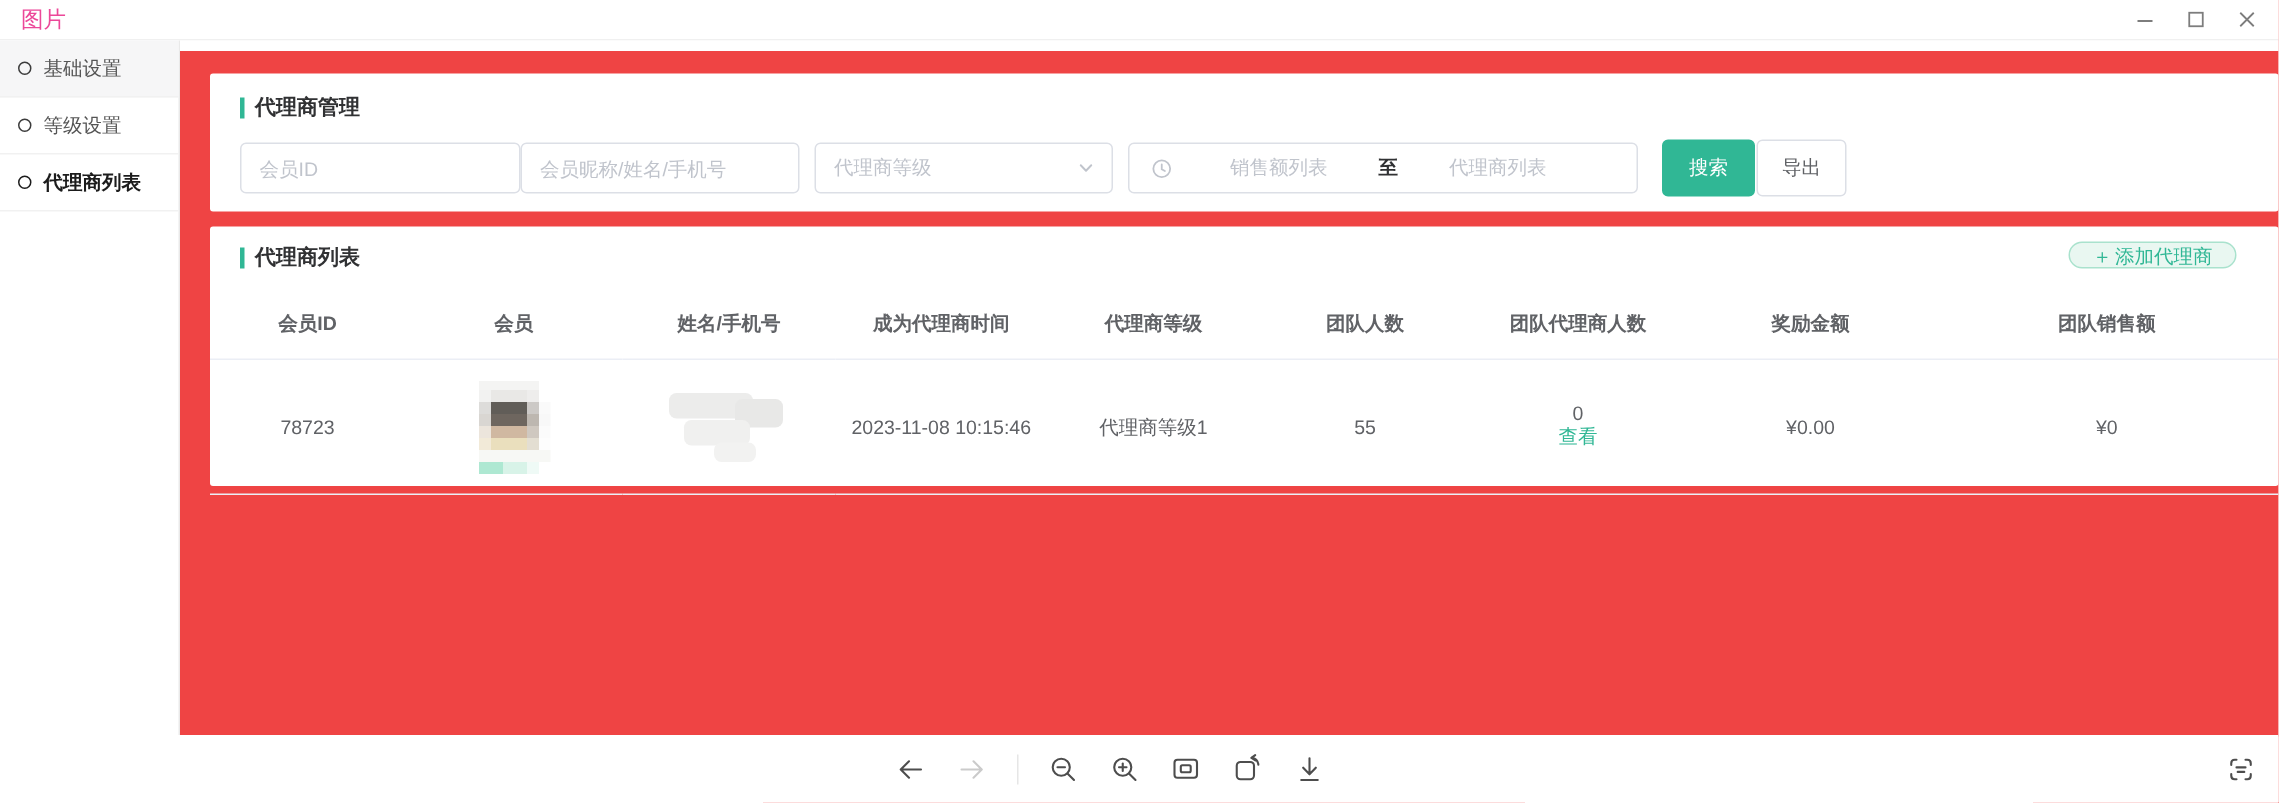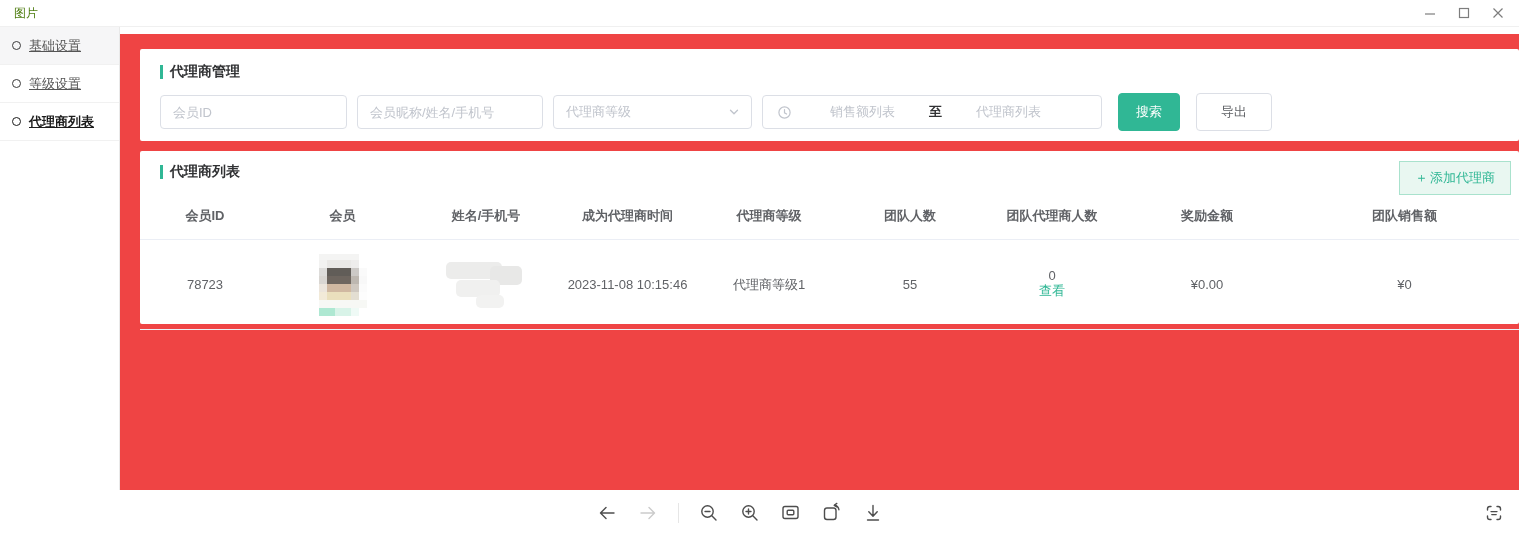--- a/index.html
+++ b/index.html
@@ -1,30 +1,30 @@
 <!DOCTYPE html>
 <html style="--accent: #30b795; --accent-light: #e9f7f1; --accent-border: #a9e2cd;"><head>
 <meta charset="utf-8">
 <style>
   * { margin:0; padding:0; box-sizing:border-box; }
   html,body { width:1519px; height:535px; overflow:hidden; background:#fff;
     font-family:"Liberation Sans", sans-serif; color:#606266; }
 
   
   .titlebar { height:26px; display:flex; align-items:center; background:#fff; position:relative; }
-  .titlebar .title { font-size:12px; color:#4d7c0f; padding-left:14px; }
+  .titlebar .title { font-size:15px; color:#ec4899; padding-left:14px; }
   .win-controls { position:absolute; right:4px; top:0; height:26px; display:flex; align-items:center; }
   .win-btn { width:34px; height:24px; display:flex; align-items:center; justify-content:center; cursor:pointer; }
 
   
   .shot { display:flex; height:464px; border-top:1px solid #f0f0f0; }
 
   .sidebar { width:120px; background:#fff; border-right:1px solid #e9e9e9; flex:none; }
   .side-item { height:38px; display:flex; align-items:center; padding-left:12px;
-    font-size:13px; color:#555; border-bottom:1px solid #f1f1f1; cursor:pointer;text-decoration:underline; }
+    font-size:13px; color:#555; border-bottom:1px solid #f1f1f1; cursor:pointer; }
   .side-item .ring { width:9px; height:9px; border:1.6px solid #3c3c3c; border-radius:50%;
     margin-right:8px; flex:none; }
   .side-item.hovered { background:#f6f6f7; }
   .side-item.active { color:#1c1c1c; font-weight:bold; }
   .side-item.active .ring { border-color:#1c1c1c; }
 
   .content { flex:1; background:#fff; }
   .gray-panel { margin-top:7px; height:457px; background:#ef4444; padding:15px 0 0 20px; }
 
   .card { background:#fff; border-radius:2px; }
@@ -36,35 +36,35 @@
   .section-title .txt { font-size:14px; font-weight:bold; color:#303133; }
   .card-list .section-title { margin-left:20px; }
 
   
   .form-row { display:flex; align-items:center; margin-top:12px; }
   .inp, .sel, .daterange { height:34px; border:1px solid #dcdfe6; border-radius:4px;
     background:#fff; font-size:13px; }
   .inp { padding:0 12px; color:#606266; outline:none; }
   .inp::placeholder { color:#c0c4cc; }
   .inp-id { width:187px; }
-  .inp-name { width:186px; margin-left:10px; }
+  .inp-name { width:186px; }
   .sel { width:199px; margin-left:10px; display:flex; align-items:center;
     justify-content:space-between; padding:0 10px 0 12px; color:#c0c4cc; cursor:pointer; }
   .daterange { width:340px; margin-left:10px; display:flex; align-items:center; padding:0 14px; cursor:pointer; }
   .daterange .ph { color:#c0c4cc; }
   .daterange .start { margin-left:38px; }
   .daterange .zhi { color:#303133; font-weight:bold; margin:0 34px; }
   .btn { height:38px; border-radius:4px; font-size:13px; cursor:pointer; border:1px solid transparent; }
   .btn-search { width:62px; margin-left:16px; background:var(--accent); color:#fff; border-color:var(--accent); }
-  .btn-export { width:76px; margin-left:16px; background:#fff; color:#606266; border-color:#dcdfe6; }
-
-  
-  .btn-add { position:absolute; right:8px; top:10px; height:34px; padding:0 15px;
+  .btn-export { width:60px; margin-left:1px; background:#fff; color:#606266; border-color:#dcdfe6; }
+
+  
+  .btn-add { position:absolute; right:28px; top:10px; height:18px; padding:0 15px;
     background:var(--accent-light); border:1px solid var(--accent-border); color:var(--accent);
-    border-radius:0; font-size:13px; cursor:pointer; }
+    border-radius:12px; font-size:13px; cursor:pointer; }
   .btn-add .plus { margin-right:2px; }
 
   table { width:100%; border-collapse:collapse; margin-top:14px; table-layout:fixed; }
   th { font-size:13px; color:#606266; font-weight:bold; text-align:center; padding:12px 0 14px; }
   td { font-size:13px; color:#606266; text-align:center; height:90px;
     border-top:1px solid #ebeef5; border-bottom:1px solid #ebeef5; }
   .cell-stack div { line-height:1; }
   .view-link { color:var(--accent); cursor:pointer; margin-top:0; display:inline-block; }
   .avatar-wrap, .nameblur-wrap { display:flex; justify-content:center; }
 

